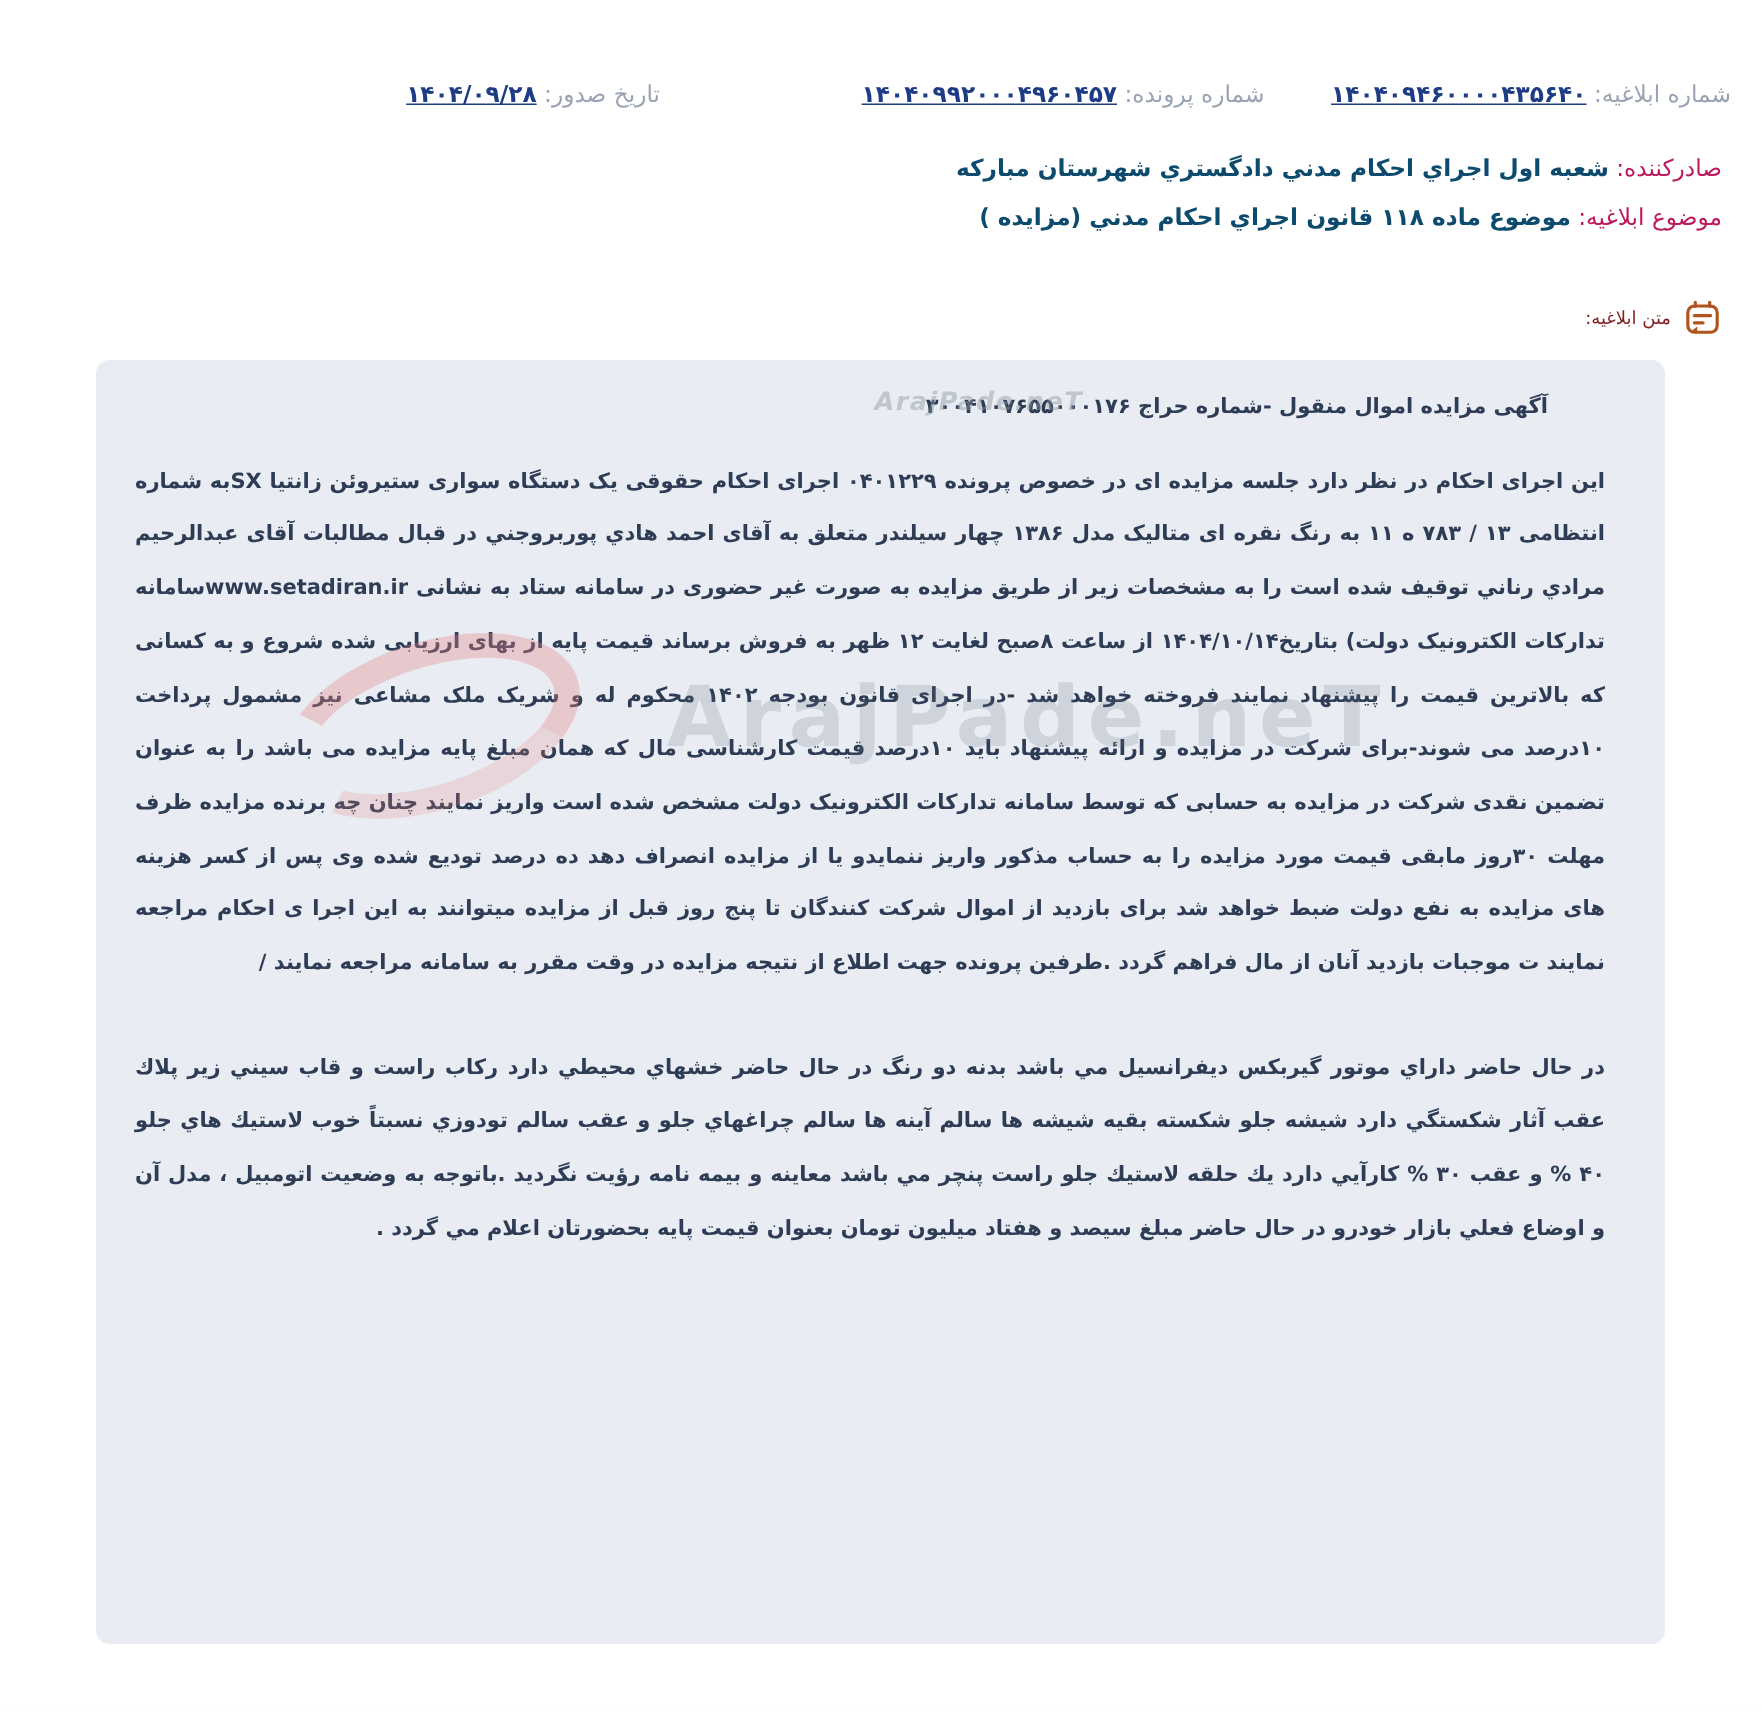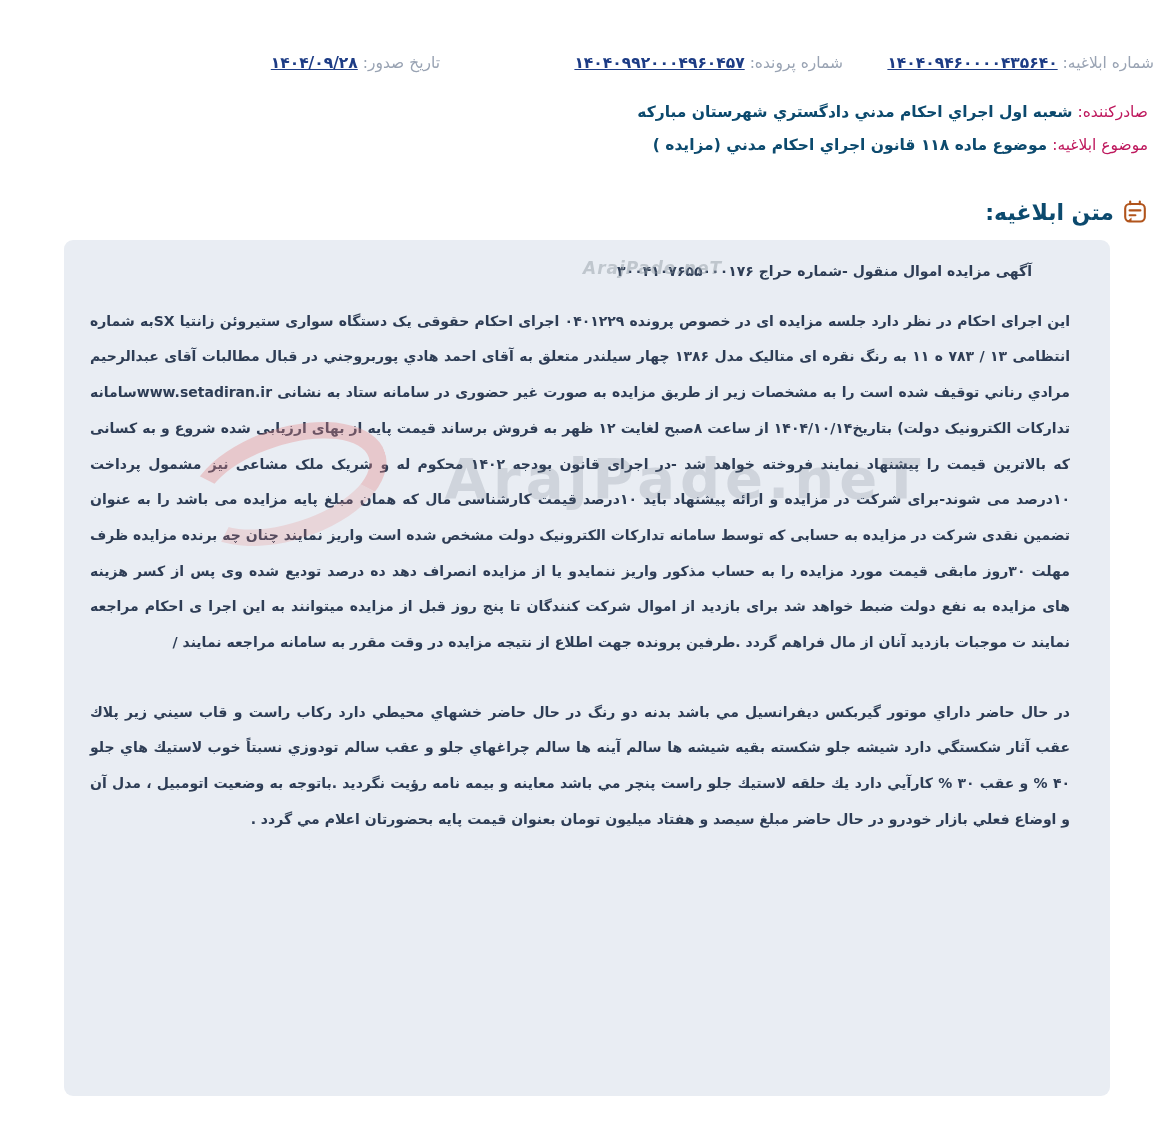--- a/index.html
+++ b/index.html
@@ -19,21 +19,21 @@
   .f-case  { right:331px; }
   .f-date  { right:734px; }
 
   .meta-row { position:absolute; right:26px; font-size:15.5px; white-space:nowrap; }
   .meta-row .lbl { color:#be185d; font-weight:400; }
   .meta-row .val { color:#0c4a6e; font-weight:700; }
   .r-issuer  { top:103px; }
   .r-subject { top:136px; }
 
   .body-label-row { position:absolute; top:199px; right:26px; display:flex; align-items:center; gap:8px; }
-  .body-label-row .txt { color:#0c4a6e; font-weight:700; font-size:22px; }
+  .body-label-row .txt { color:#7f1d1d; font-weight:400; font-size:12px; }
   .memo-icon svg { display:block; }
 
   
   .content-box {
     position:absolute; top:240px; right:64px; left:64px; height:856px;
     background:#e9edf3; border-radius:9px;
     padding:14px 40px 0 26px;
     color:#2e3d55;
     font-size:14px; line-height:35.7px; font-weight:600;
   }

